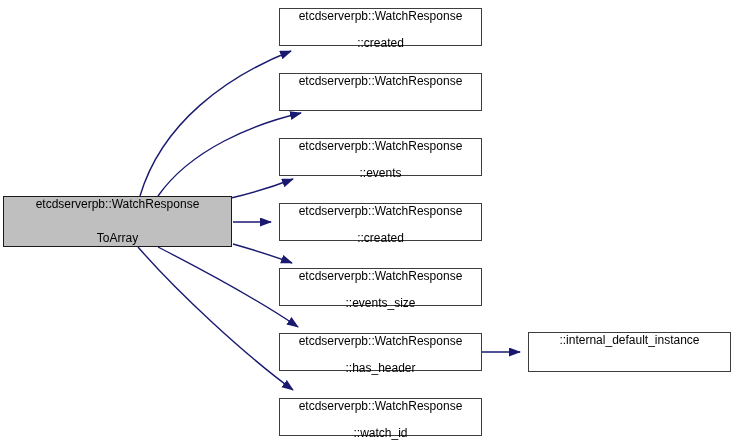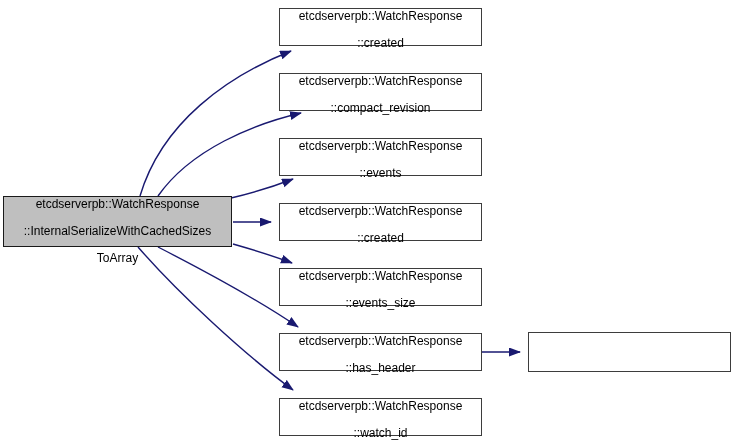--- a/index.html
+++ b/index.html
@@ -71,32 +71,30 @@
     <path d="M231,198 C252,193 275,186 293,179" fill="none" stroke="#191970" stroke-width="1.4" marker-end="url(#arrow)"></path>
     <path d="M233,222 L271,222" fill="none" stroke="#191970" stroke-width="1.4" marker-end="url(#arrow)"></path>
     <path d="M233,244 C254,250 276,257 292,263" fill="none" stroke="#191970" stroke-width="1.4" marker-end="url(#arrow)"></path>
     <path d="M158,247 C197,267 260,301 298,327" fill="none" stroke="#191970" stroke-width="1.4" marker-end="url(#arrow)"></path>
     <path d="M138,247 C177,292 245,355 293,390" fill="none" stroke="#191970" stroke-width="1.4" marker-end="url(#arrow)"></path>
     <path d="M482,352 L520,352" fill="none" stroke="#191970" stroke-width="1.4" marker-end="url(#arrow)"></path>
   </svg>
 
   <div class="node main">
     <span>etcdserverpb::WatchResponse</span>
-    <span>::InternalSerializeWithCachedSizes</span>
     <span>ToArray</span>
   </div>
 
   <div class="node callee-canceled">
     <span>etcdserverpb::WatchResponse</span>
     <span>::created</span>
   </div>
 
   <div class="node callee-compact">
     <span>etcdserverpb::WatchResponse</span>
-    <span>::compact_revision</span>
   </div>
 
   <div class="node callee-created">
     <span>etcdserverpb::WatchResponse</span>
     <span>::events</span>
   </div>
 
   <div class="node callee-events">
     <span>etcdserverpb::WatchResponse</span>
     <span>::created</span>
@@ -111,15 +109,16 @@
     <span>etcdserverpb::WatchResponse</span>
     <span>::has_header</span>
   </div>
 
   <div class="node callee-watch-id">
     <span>etcdserverpb::WatchResponse</span>
     <span>::watch_id</span>
   </div>
 
   <div class="node response-header">
+    <span>::internal_default_instance</span>
   </div>
 
 </div>
 
 </body></html>

